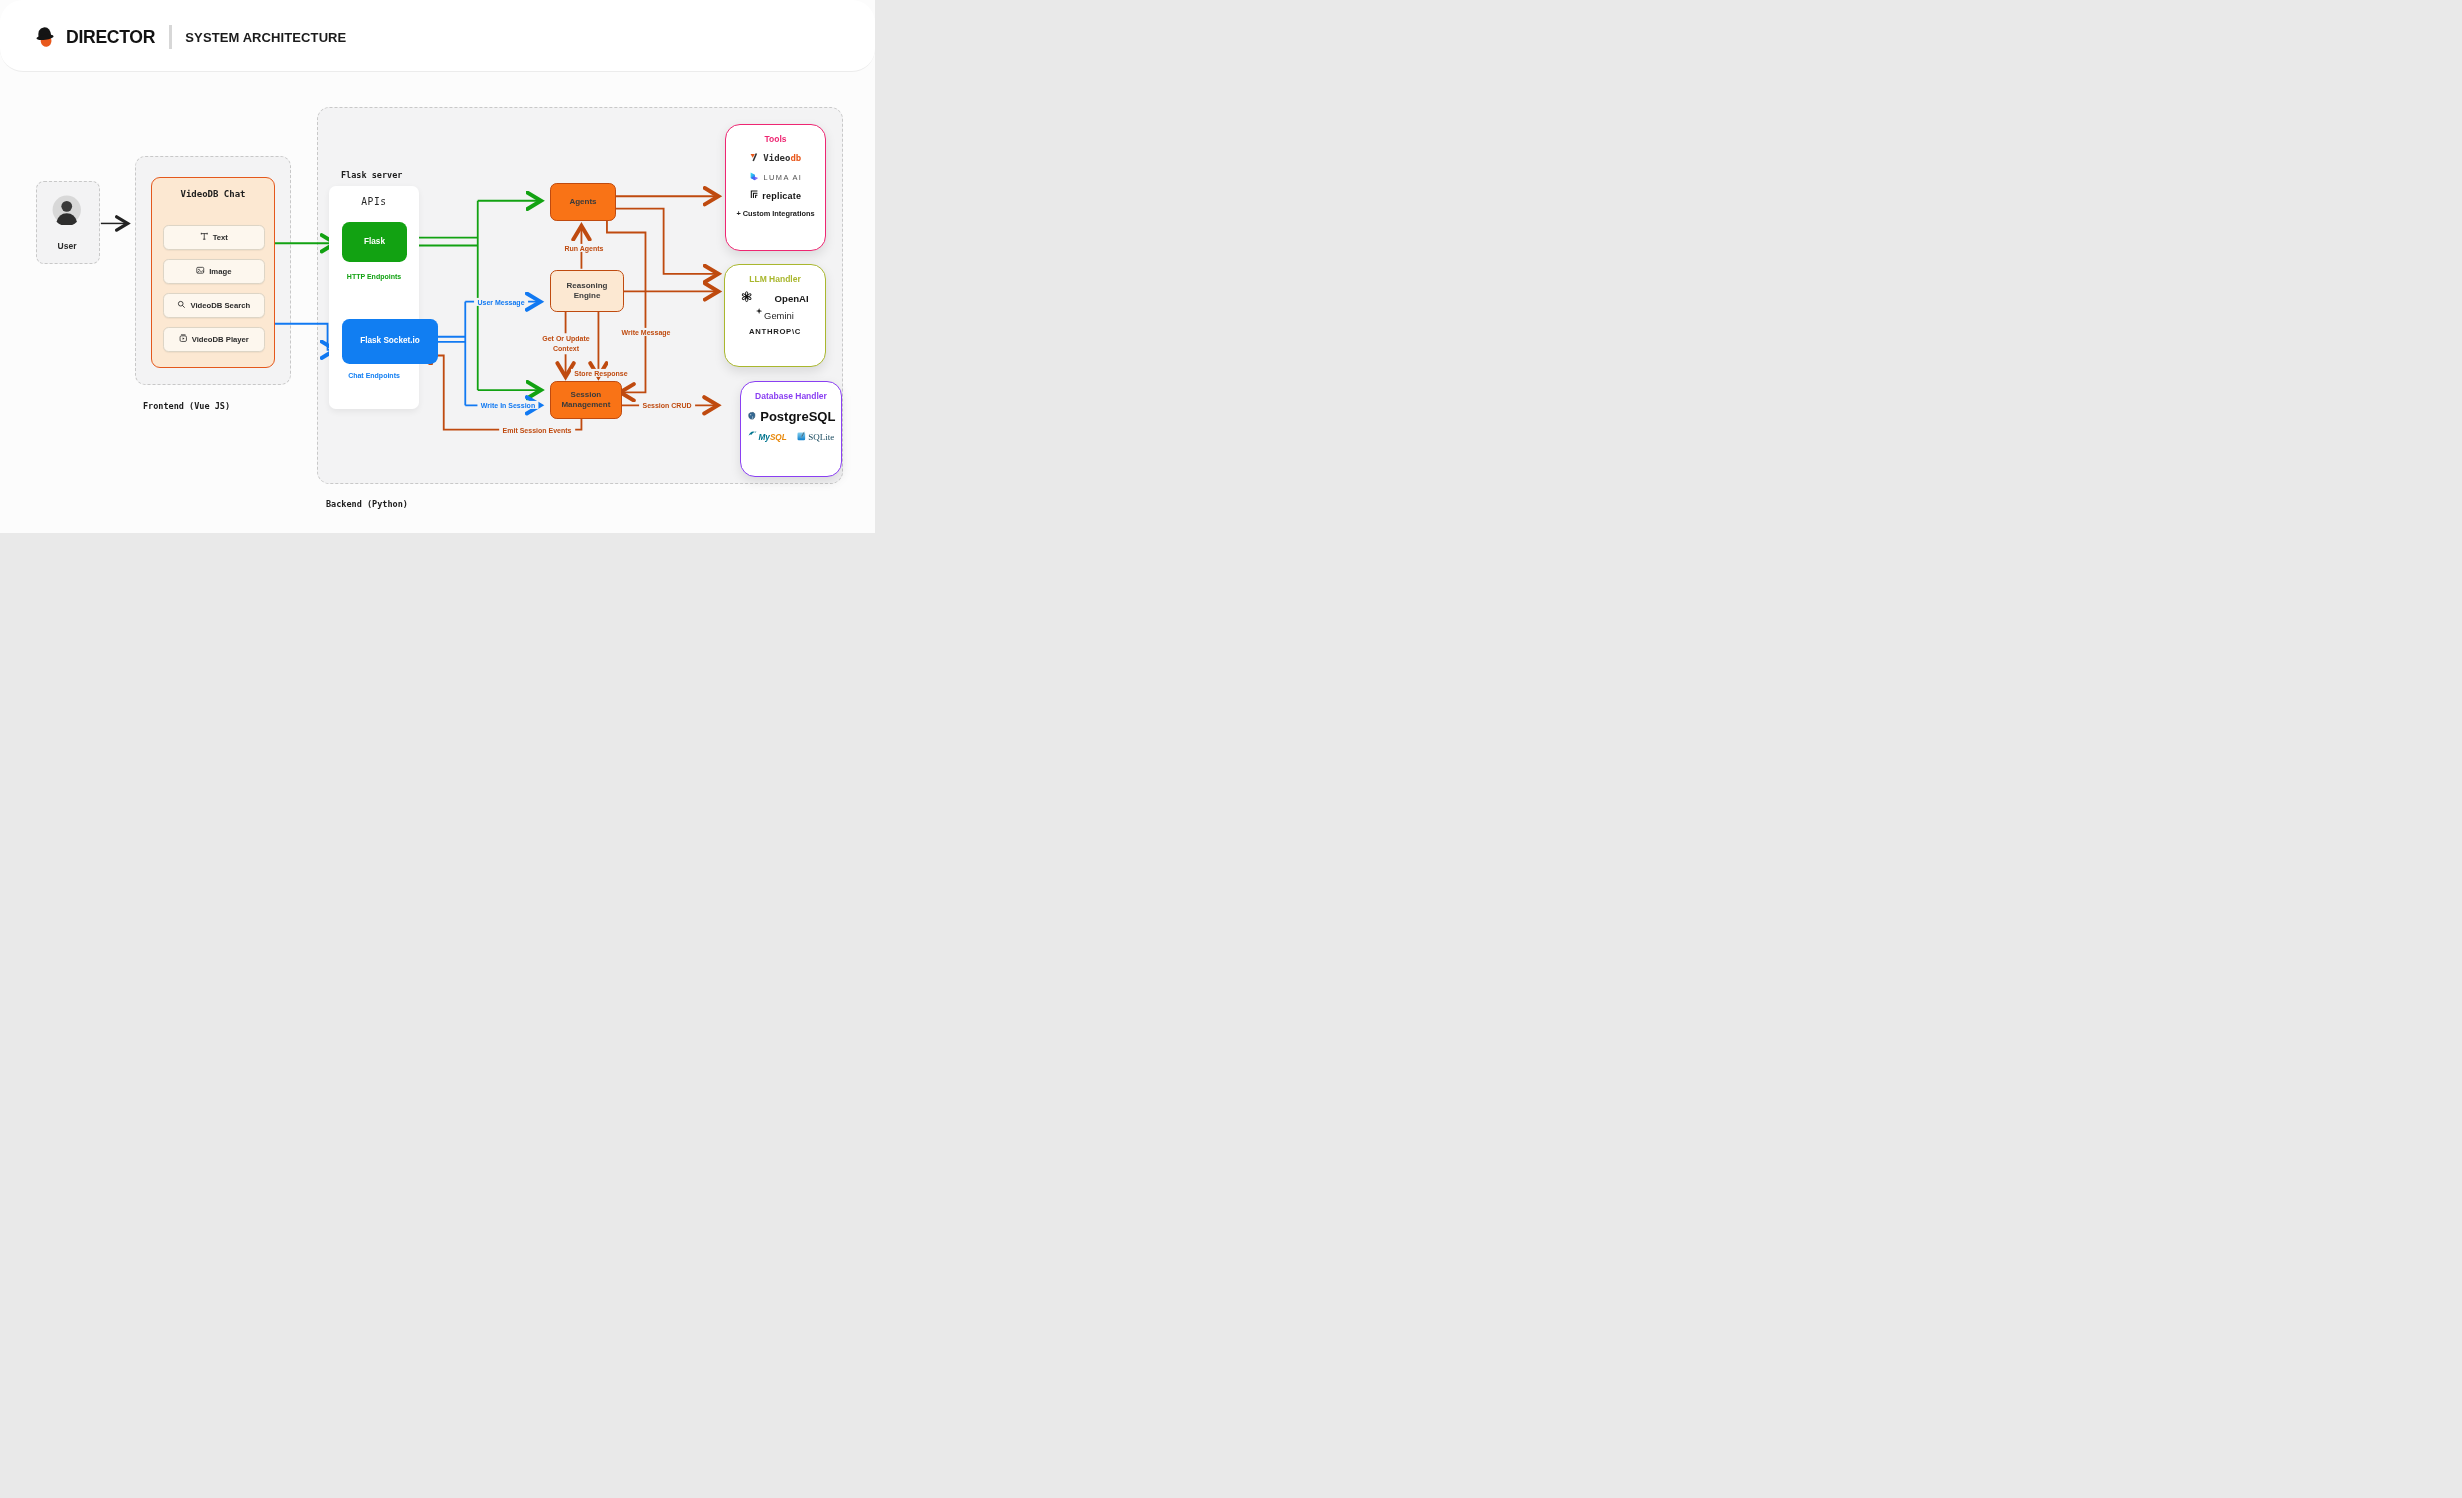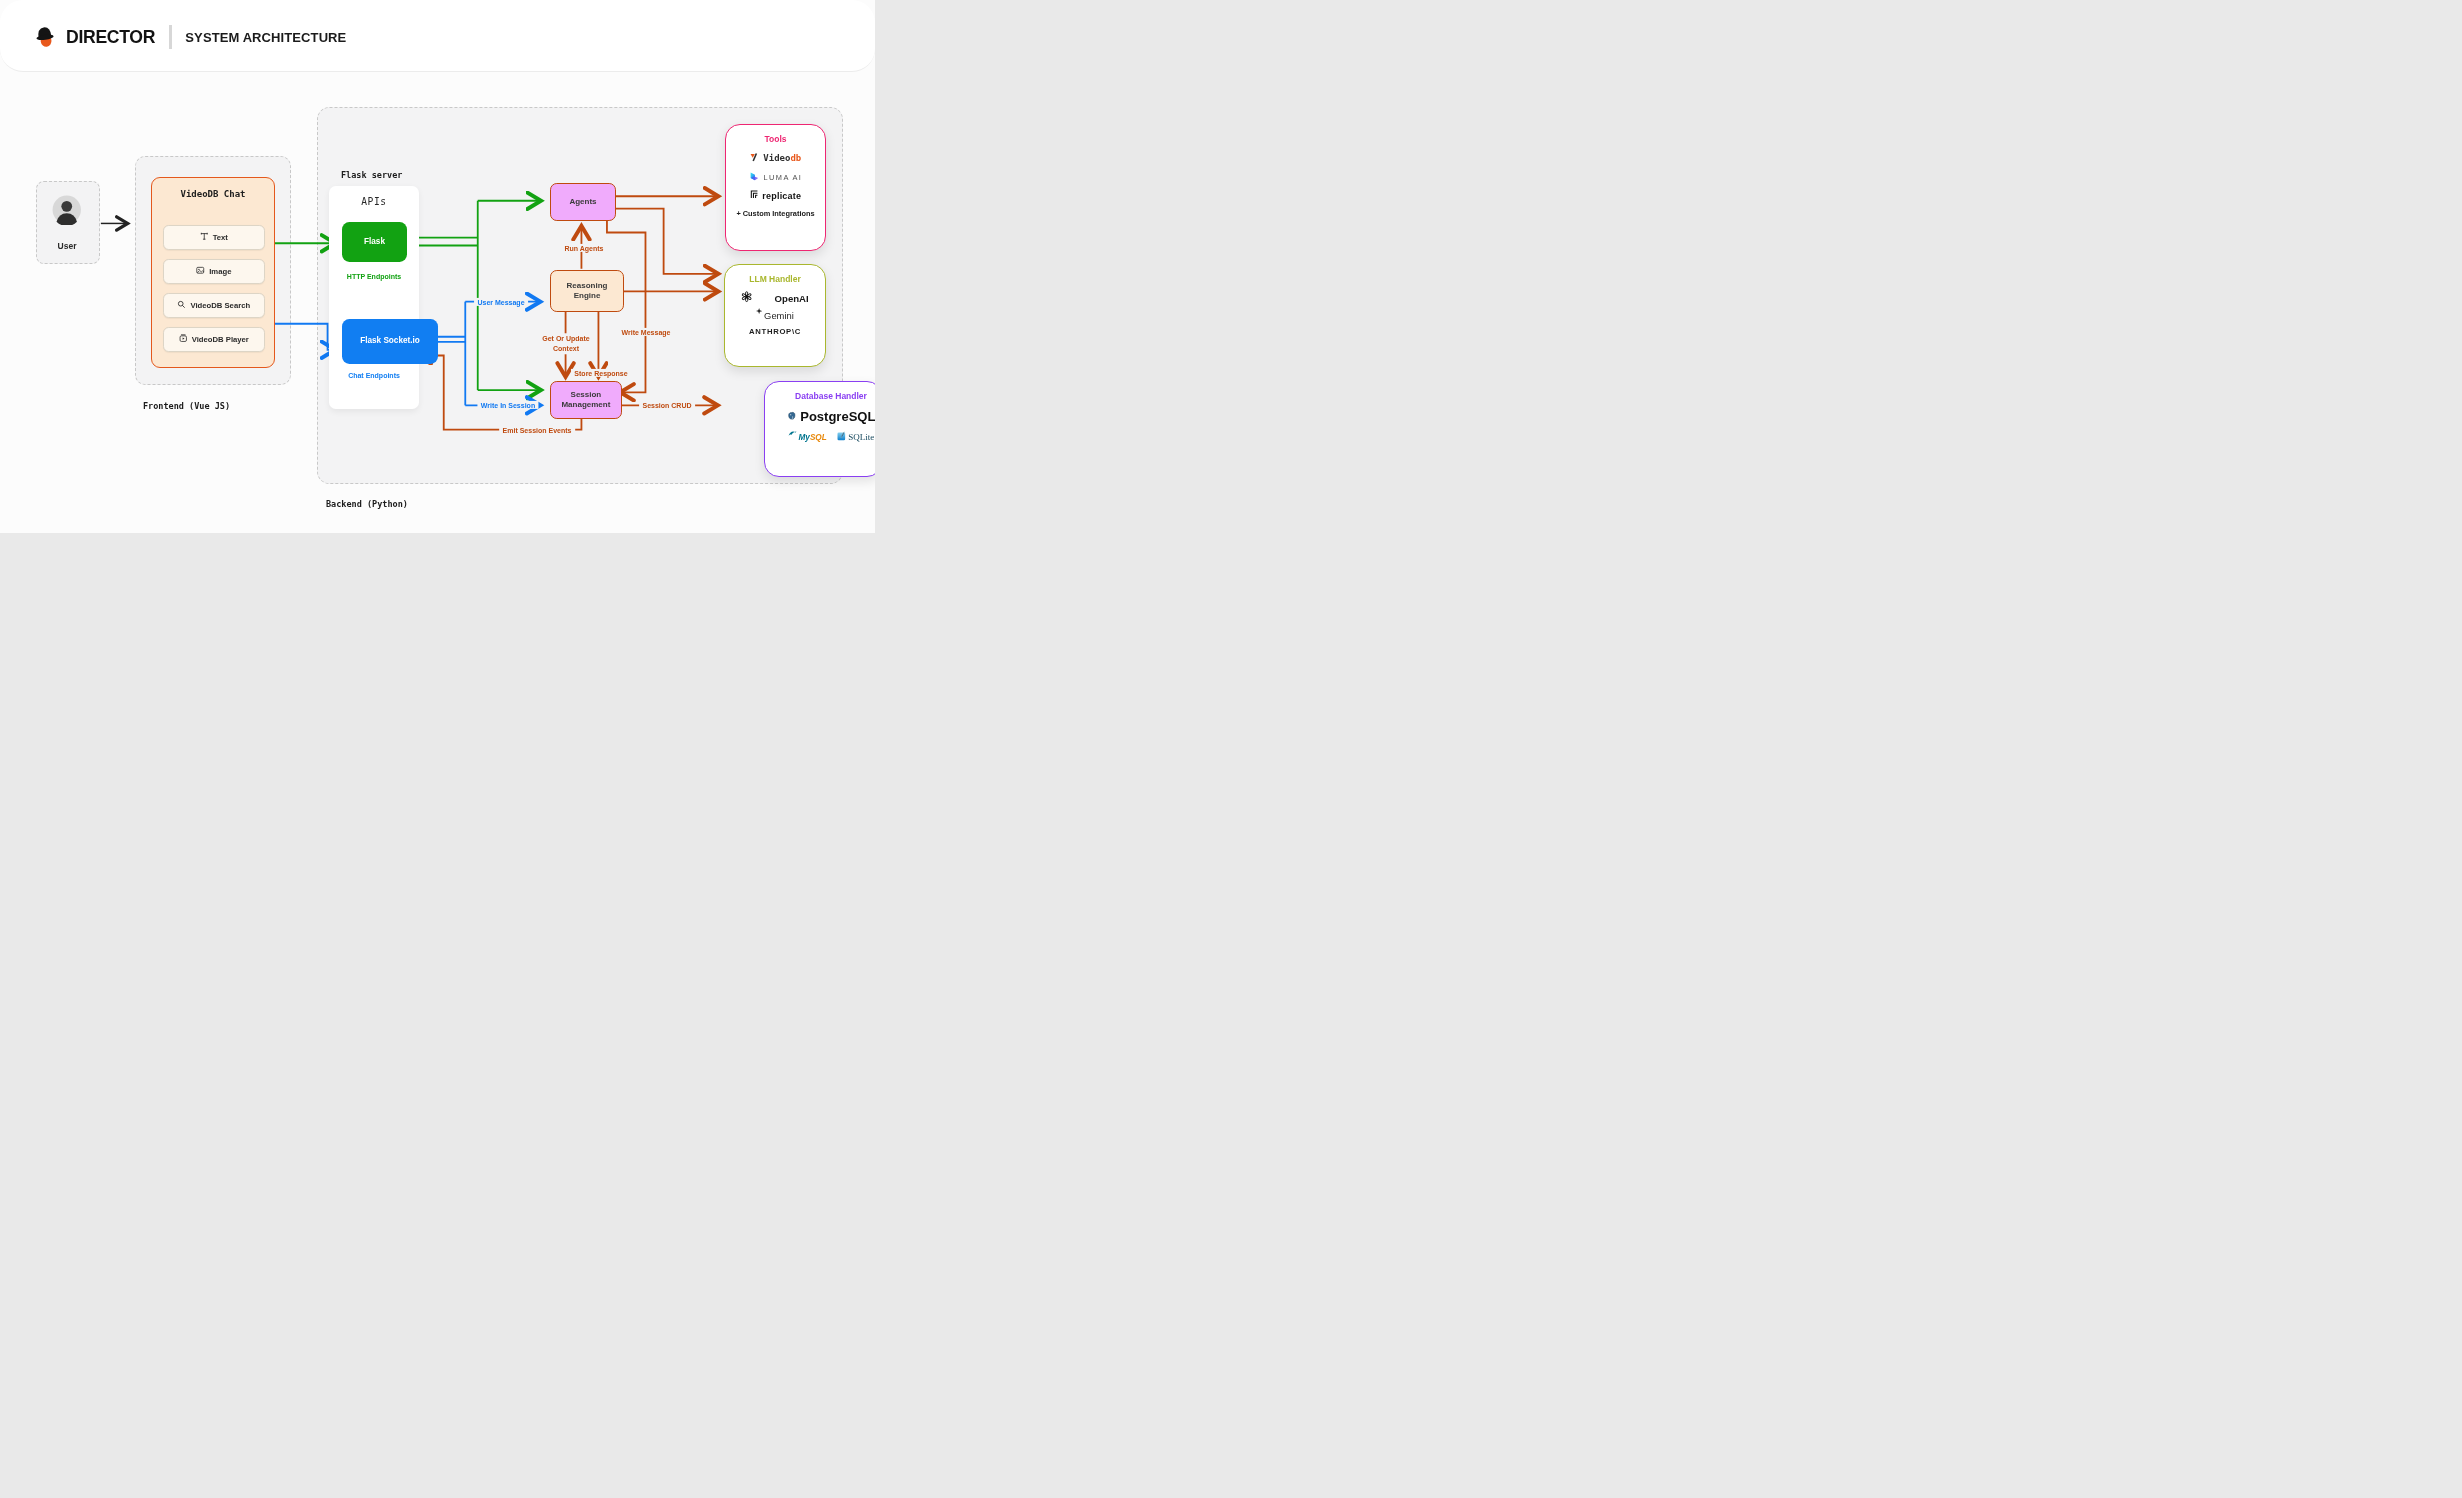--- a/index.html
+++ b/index.html
@@ -8,21 +8,21 @@
   .hdr{position:absolute;left:0;top:0;width:100%;height:71px;background:#ffffff;border-bottom:1.1px solid #ececec;border-radius:23px;}
   .hdr-inner{position:absolute;left:32px;top:23px;display:flex;align-items:center;gap:8px;}
   .brand{font-size:17.6px;font-weight:900;letter-spacing:-0.3px;color:#121212;}
   .hdr-divider{width:2.8px;height:24px;background:#d7d7d7;margin:0 5.7px;}
   .hdr-title{font-size:13px;font-weight:800;letter-spacing:0.1px;color:#1b1b1b;}
   
   .abs{position:absolute;}
   .mono{font-family:"DejaVu Sans Mono","Liberation Mono",monospace;}
   .container{position:absolute;background:#f3f3f4;border:0.9px dashed #c8c8c8;border-radius:12.5px;}
   .caption{position:absolute;font-family:"DejaVu Sans Mono","Liberation Mono",monospace;font-weight:700;font-size:8.5px;color:#1c1c1c;}
-  .node{position:absolute;border:1.5px solid #bf4a0f;border-radius:6.8px;background:#f0abfc;display:flex;align-items:center;justify-content:center;text-align:center;font-weight:700;font-size:8px;color:#3b3b3b;line-height:1.25;}
+  .node{position:absolute;border:1.5px solid #bf4a0f;border-radius:6.8px;background:#f97316;display:flex;align-items:center;justify-content:center;text-align:center;font-weight:700;font-size:8px;color:#3b3b3b;line-height:1.25;}
   .node.peach{background:#fce8d2;}
   .panel{position:absolute;background:#fff;border-radius:15px;box-shadow:0 4.5px 10.2px rgba(0,0,0,.10);}
   .panel .ptitle{text-align:center;font-weight:800;font-size:8.5px;margin-top:9px;}
   .prow{display:flex;align-items:center;justify-content:center;gap:4px;}
   .edge-label{position:absolute;transform:translate(-50%,-50%);background:#f3f3f4;padding:0.6px 3.4px;font-size:7px;font-weight:600;white-space:nowrap;z-index:6;}
   .edge-label.orange{color:#bf4a0f;}
   .edge-label.blue{color:#1179f2;}
   svg.wires{position:absolute;left:0;top:0;z-index:5;pointer-events:none;}
   .z6{z-index:6;}
   
@@ -272,21 +272,21 @@
             <path d="M7,0 L8.7,5.3 L14,7 L8.7,8.7 L7,14 L5.3,8.7 L0,7 L5.3,5.3 Z" fill="#1f1f1f"></path>
           </svg>
       </span>
       <span class="lg-gemini" style="margin-left:-2.3px;">Gemini</span>
     </div>
     <div class="prow" style="margin-top:6.2px;">
       <span class="lg-anthropic">ANTHROP\C</span>
     </div>
   </div>
 
-  <div class="panel z6" style="left:764px;top:381px;width:100px;height:94px;border:1.7px solid #8a3ff2;padding-left:16px;">
+  <div class="panel z6" style="left:740px;top:381px;width:100px;height:94px;border:1.7px solid #8a3ff2;">
     <div class="ptitle" style="color:#8a3ff2;">Database Handler</div>
     <div class="prow" style="margin-top:8px;">
       <span>
         <svg width="9.6" height="9.6" viewBox="0 0 18 18">
           <path d="M3,8 C3,3.5 7,2 9,3 C11,1.8 15,3 15,7.5 C15,12 13,15.5 9.5,15.5 C5.5,15.5 3,12.5 3,8 Z" fill="#336791" stroke="#24455f" stroke-width=".8"></path>
           <circle cx="7" cy="7" r="1.1" fill="#fff"></circle>
           <path d="M9,15.5 C10.5,14 11,12 10.5,10" stroke="#fff" stroke-width="1" fill="none"></path>
         </svg>
       </span>
       <span class="lg-postgres">PostgreSQL</span>

